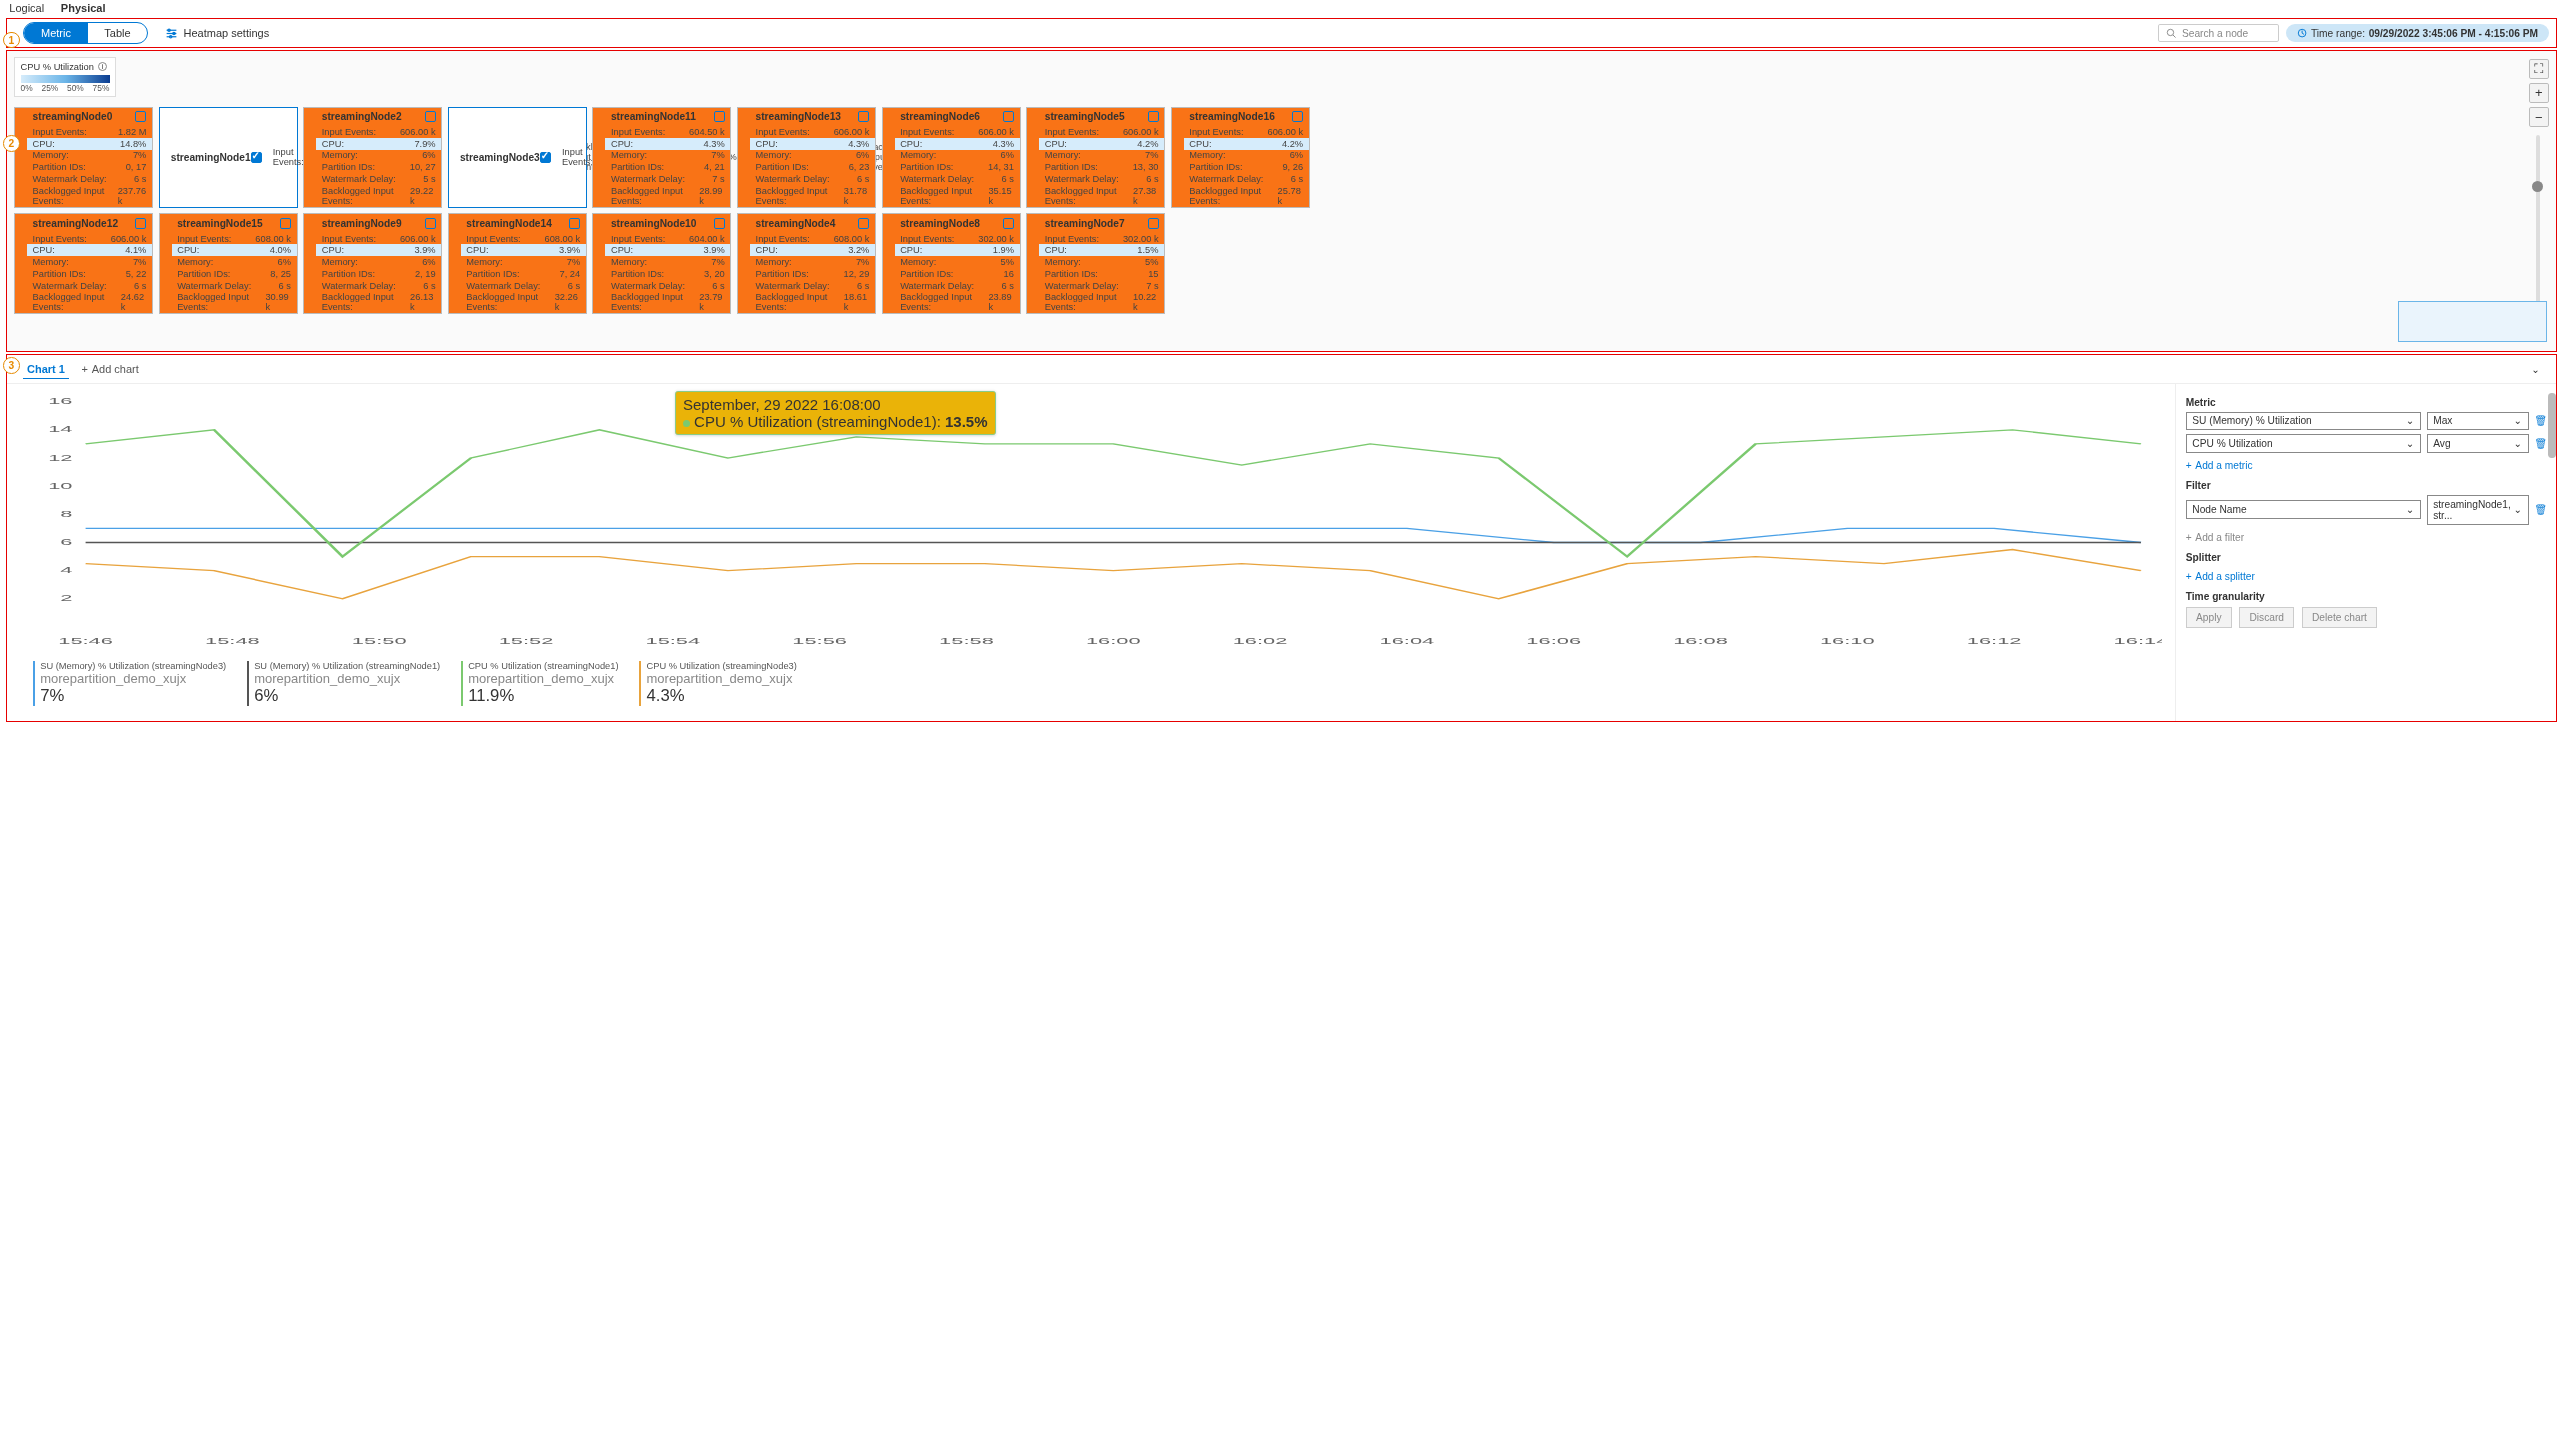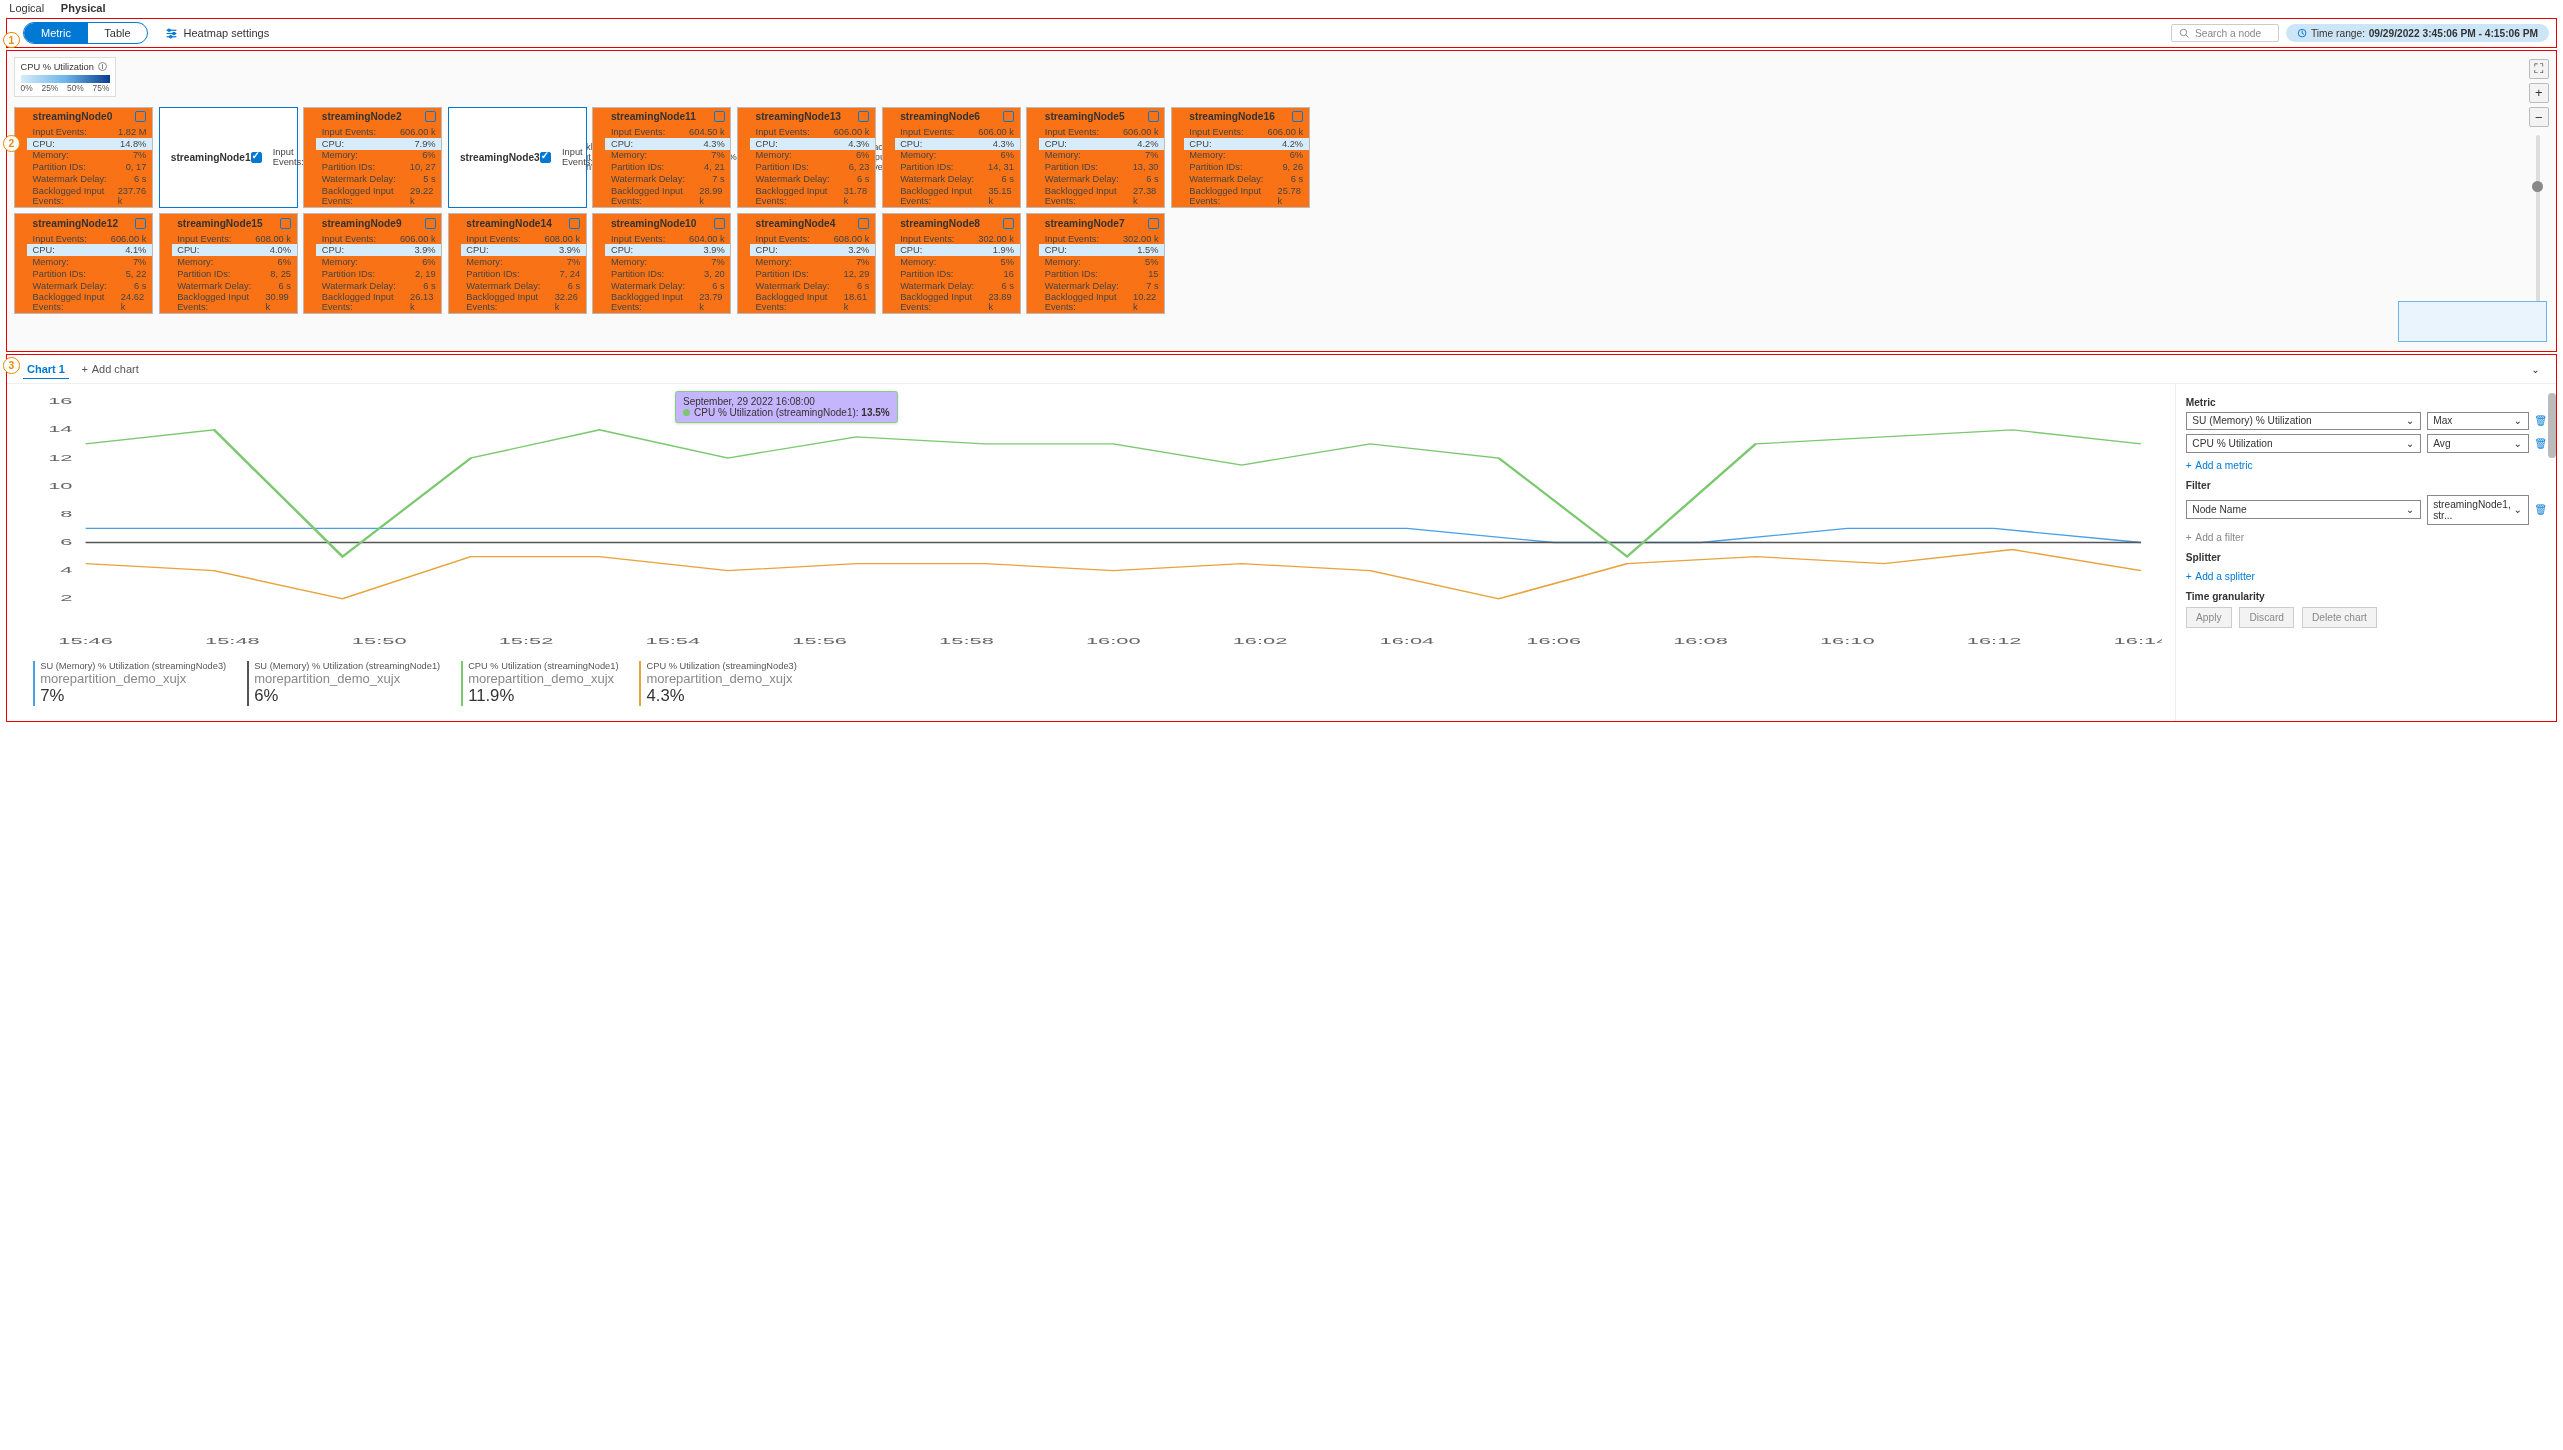--- a/index.html
+++ b/index.html
@@ -13,21 +13,21 @@
 
 .section1 { border:1.9px solid #e60000; margin:1.9px 5.6px; padding:3.7px 7.4px; display:flex; align-items:center; position:relative; }
 .callout { position:absolute; left:-3.7px; width:16.7px; height:16.7px; border:1.9px solid #e68a00; border-radius:50%; color:#e68a00; font-size:10.2px; font-weight:700; display:flex; align-items:center; justify-content:center; background:#fff; z-index:5;}
 .c1 { top:13px; }
 .toggle { display:flex; border:0.9px solid #0078d4; border-radius:13px; overflow:hidden; margin-left:9.3px;}
 .toggle div { padding:3.7px 16.7px; font-size:11px; cursor:pointer; }
 .toggle .on { background:#0078d4; color:#fff; }
 .hset { display:flex; align-items:center; gap:5.6px; margin-left:16.7px; font-size:11px; cursor:pointer; color:#333;}
 .hset svg { width:13px; height:13px; stroke:#0078d4; }
 .spacer{flex:1;}
-.search { border:0.9px solid #ccc; border-radius:1.9px; padding:2.8px 7.4px; display:flex; align-items:center; gap:5.6px; width:108px; font-size:10.2px; color:#888;}
+.search { border:0.9px solid #ccc; border-radius:1.9px; padding:2.8px 7.4px; display:flex; align-items:center; gap:5.6px; width:121px; font-size:10.2px; color:#888;}
 .trange { margin-left:7.4px; background:#cde6f7; border-radius:11px; padding:3.7px 11px; font-size:10.2px; display:flex; align-items:center; gap:3.7px;}
 .trange b{font-weight:600;}
 
 
 .section2 { border:1.9px solid #e60000; margin:1.9px 5.6px; padding:5.6px 7.4px 37px; position:relative; background:#fafafa;}
 .c2 { top:84px; }
 .legend { background:#fff; border:0.9px solid #ddd; padding:3.7px 5.6px; width:102px; font-size:9.3px;}
 .legend .lt{display:flex; align-items:center; gap:3.7px;}
 .legend .info{width:9.3px;height:9.3px;border:0.9px solid #888;border-radius:50%;display:inline-flex;align-items:center;justify-content:center;font-size:7.4px;}
 .lgrad{height:7.4px;width:89px;background:linear-gradient(90deg,#d6ecfb 0%,#6bb5e8 50%,#0b3d91 100%);margin-top:3.7px;}
@@ -51,21 +51,21 @@
 .section3{border:1.9px solid #e60000;margin:1.9px 5.6px;position:relative;display:flex;flex-direction:column;}
 .c3{top:1.9px;}
 .tabs3{display:flex;align-items:center;gap:13px;border-bottom:0.9px solid #eee;padding:3.7px 16.7px;}
 .tabs3 .t{font-size:11px;padding:3.7px 3.7px;cursor:pointer;}
 .tabs3 .t.act{color:#0078d4;border-bottom:1.9px solid #0078d4;font-weight:bold;}
 .tabs3 .add{display:flex;align-items:center;gap:3.7px;color:#555;font-size:11px;cursor:pointer;}
 .tabs3 .coll{margin-left:auto;cursor:pointer;}
 .chartarea{display:flex;}
 .plot{flex:1;padding:9.3px 13px;position:relative;}
 svg.chart{width:100%;height:260px;}
-.tooltip{position:absolute;left:668px;top:7.4px;background:#c4b5fd;border:0.9px solid #8c8;border-radius:2.8px;padding:3.7px 7.4px;font-size:10px;box-shadow:0 0.9px 2.8px rgba(0,0,0,.15);}
+.tooltip{position:absolute;left:668px;top:7.4px;background:#eab308;border:0.9px solid #8c8;border-radius:2.8px;padding:3.7px 7.4px;font-size:15px;box-shadow:0 0.9px 2.8px rgba(0,0,0,.15);}
 .tooltip .dot{display:inline-block;width:7.4px;height:7.4px;border-radius:50%;background:#7bc96f;margin-right:3.7px;}
 .legend3{display:flex;gap:20.4px;padding:5.6px 13px;}
 .lg{border-left:2.8px solid;padding-left:5.6px;font-size:9.3px;}
 .lg .m{color:#555;}
 .lg .s{color:#888;font-size:13px;}
 .lg .v{font-size:16.7px;font-weight:400;}
 .side{width:381px;border-left:0.9px solid #eee;padding:7.4px 9.3px;font-size:10.2px;position:relative;}
 .side h4{font-size:10.2px;font-weight:600;margin:5.6px 0 3.7px;}
 .selrow{display:flex;gap:5.6px;margin-bottom:3.7px;align-items:center;}
 .sel{flex:1;border:0.9px solid #888;padding:2.8px 5.6px;display:flex;justify-content:space-between;align-items:center;background:#fff;cursor:pointer;}

